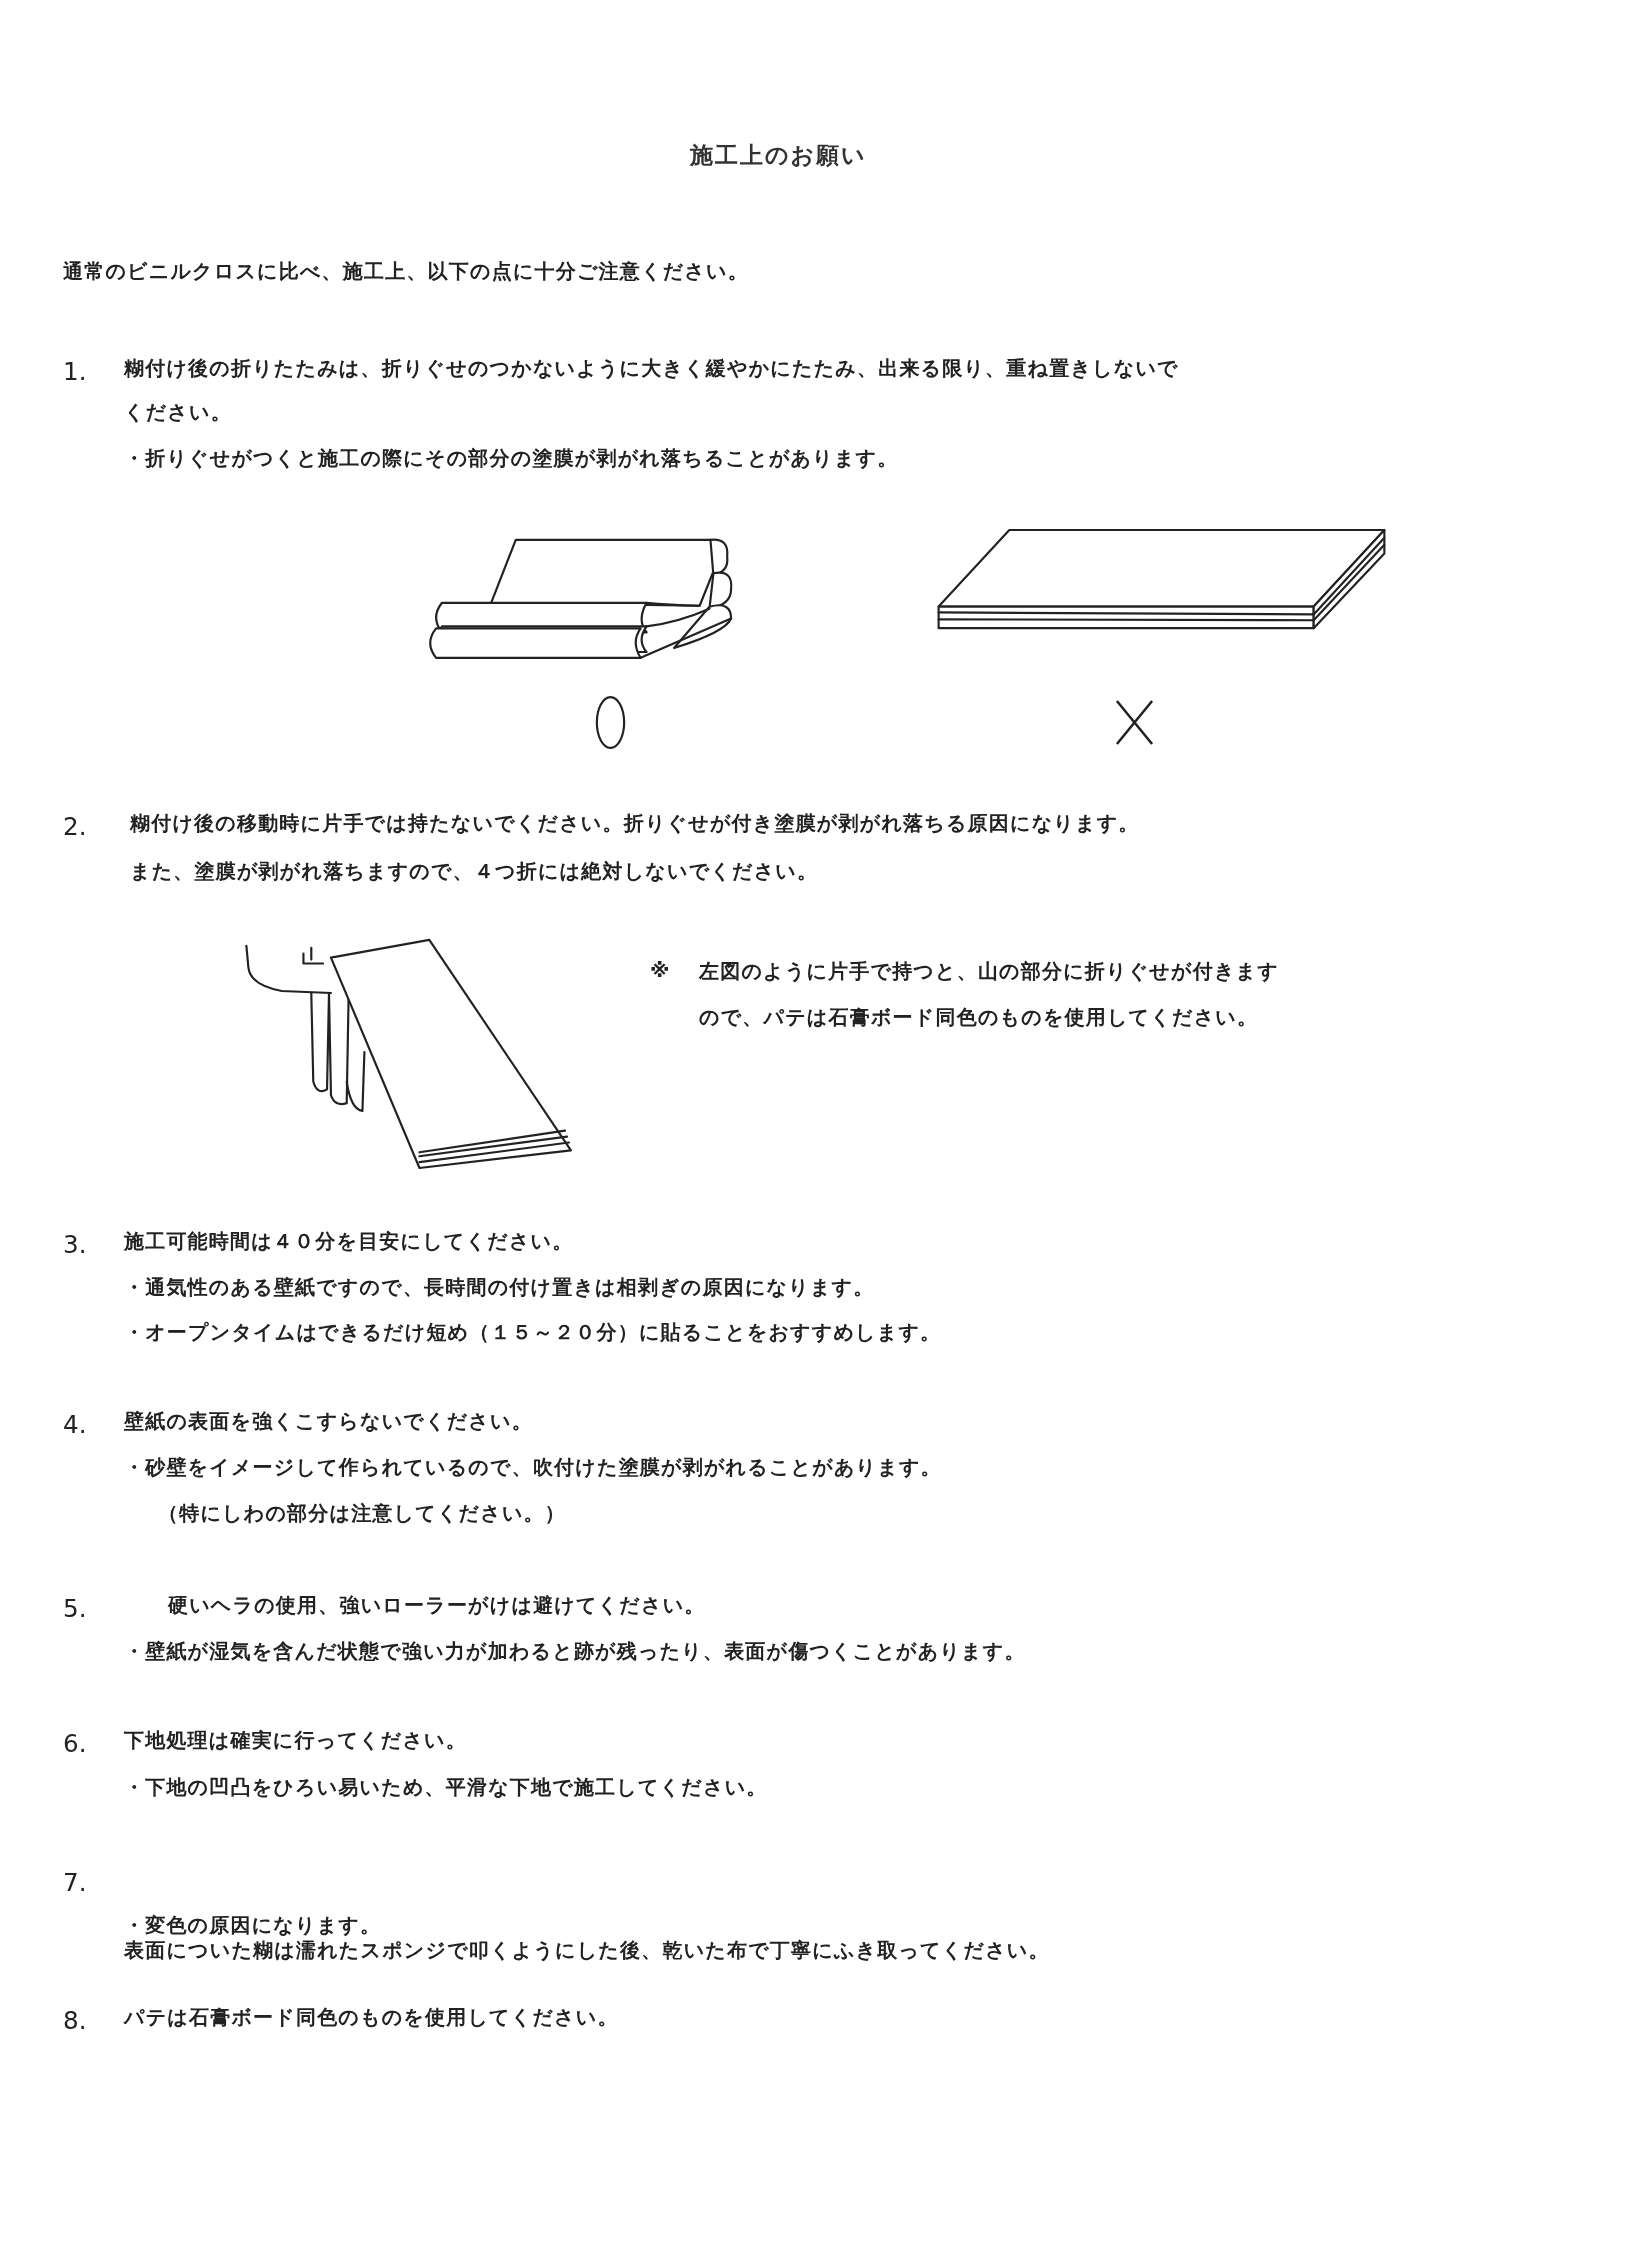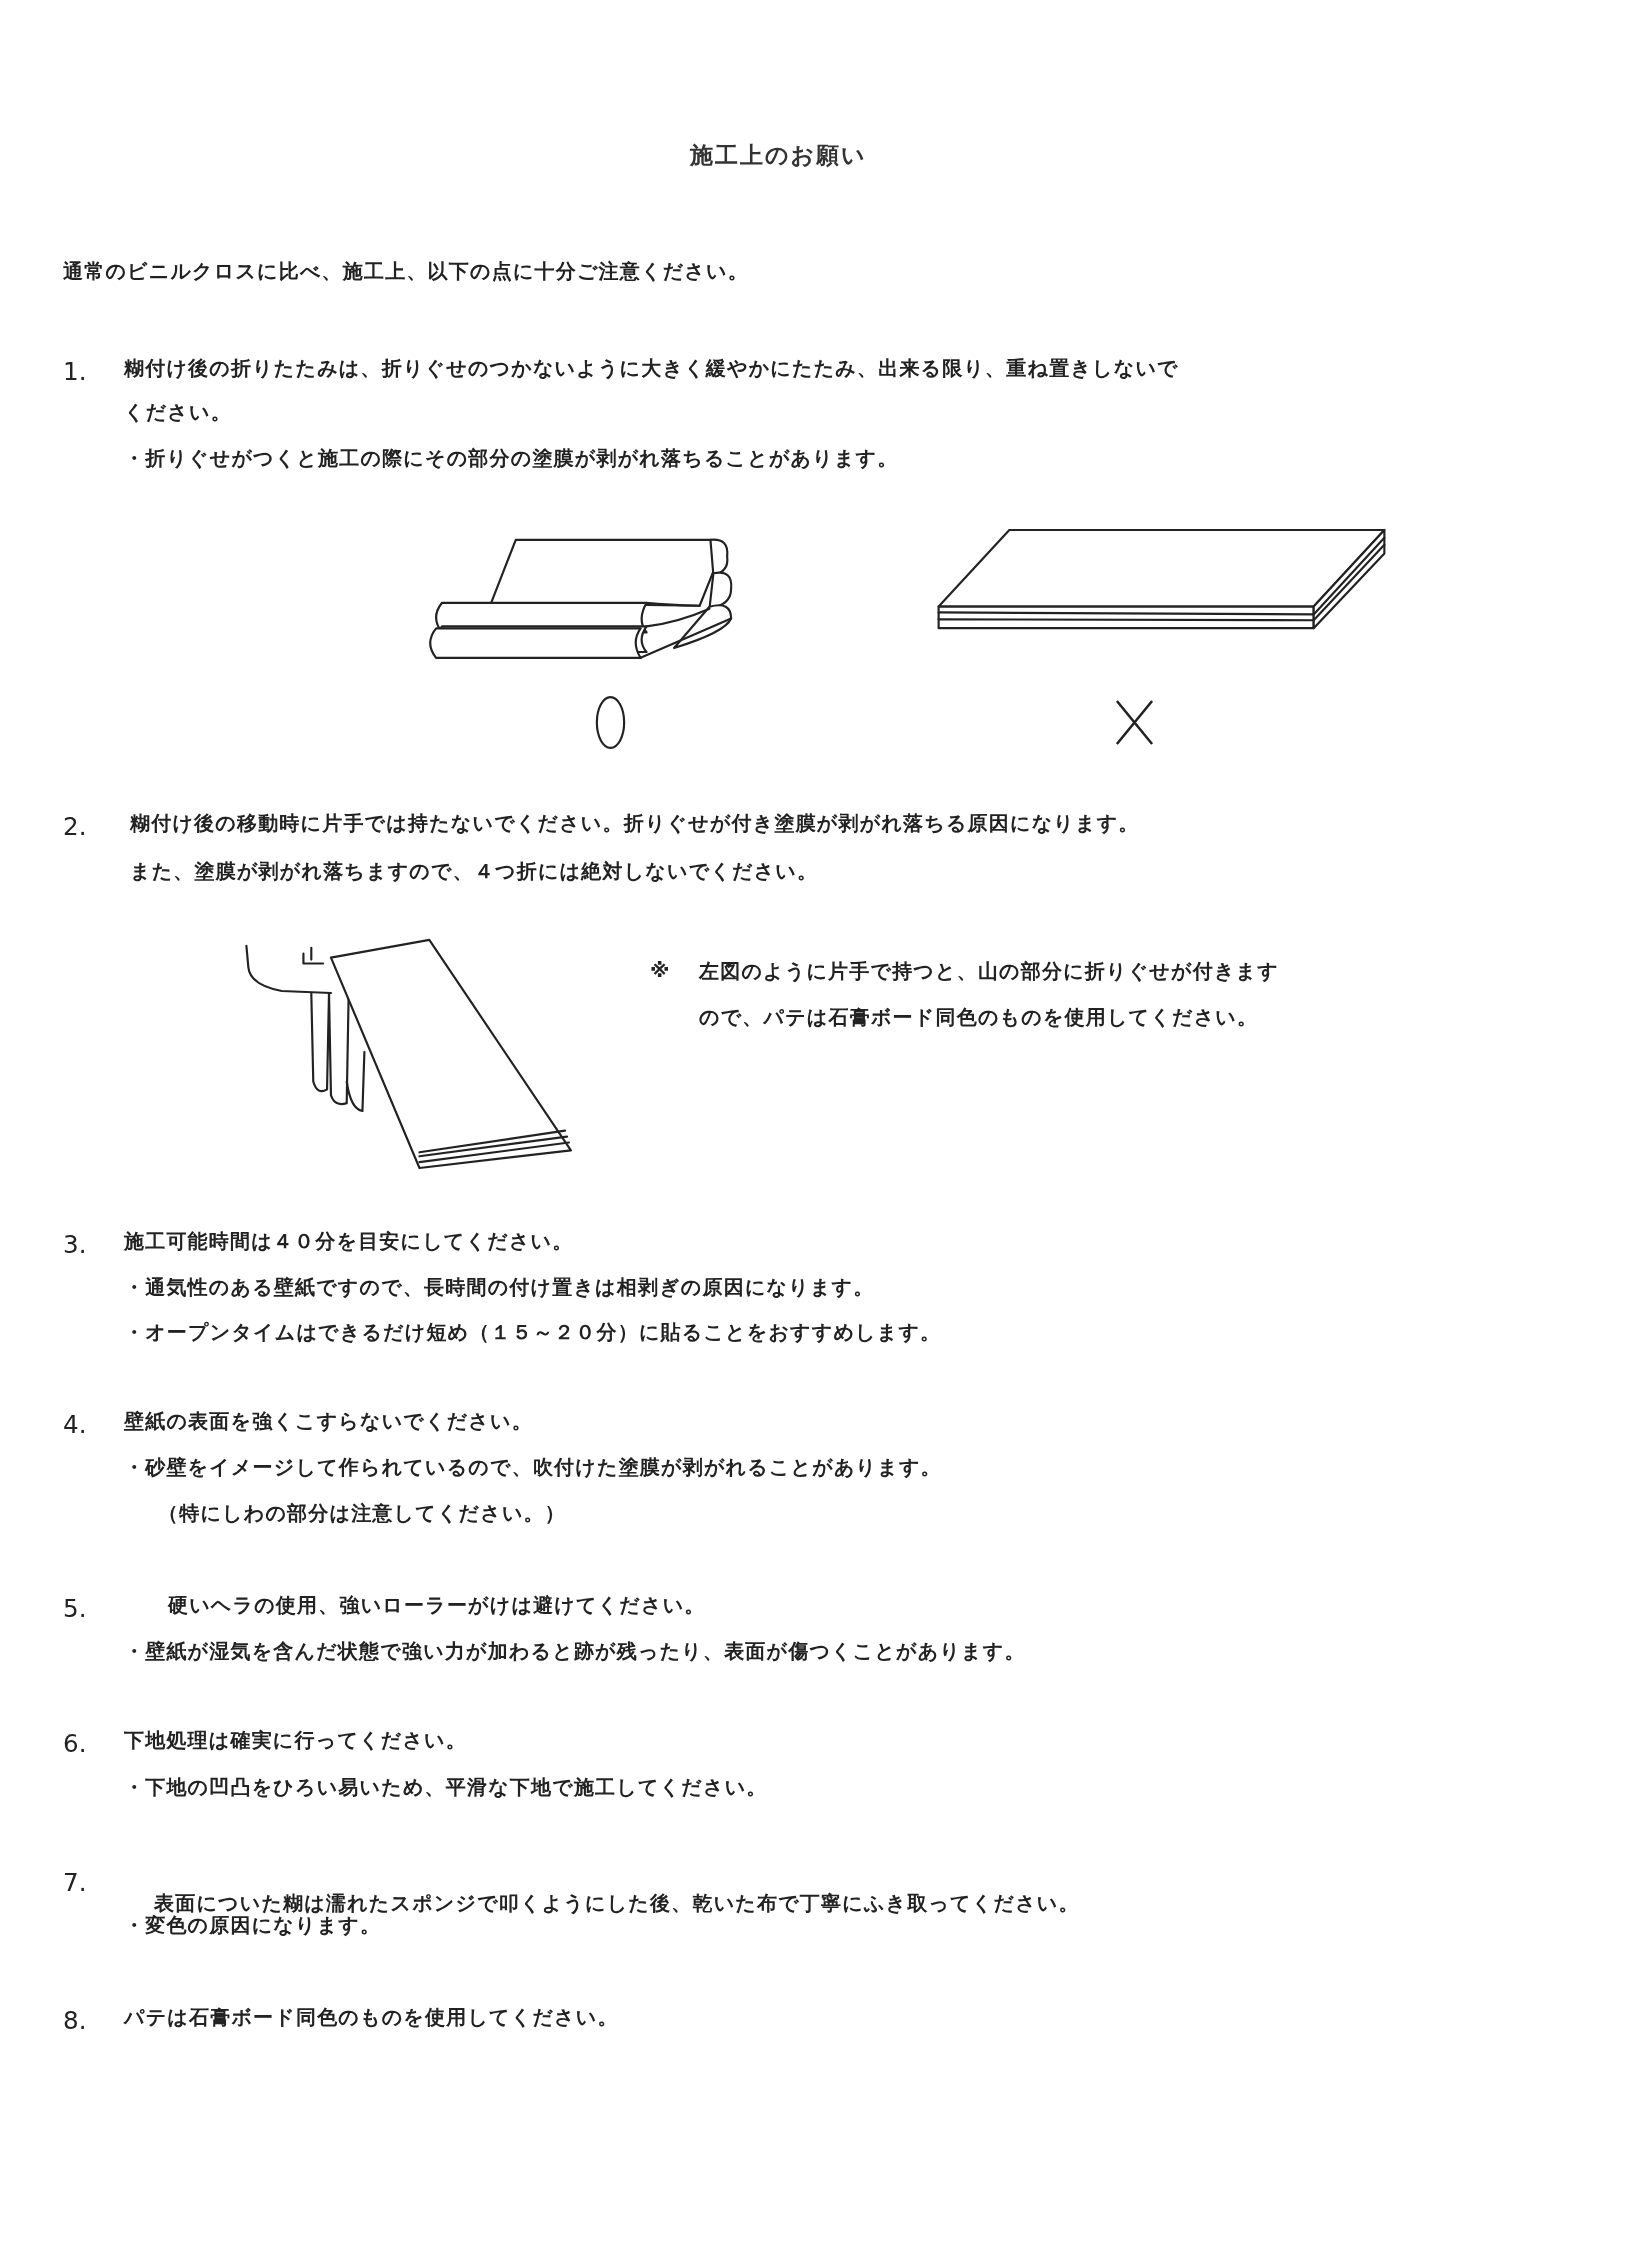--- a/index.html
+++ b/index.html
@@ -95,18 +95,18 @@
 
 <div class="abs num" style="left:63px; top:1594px;">5.</div>
 <div class="abs txt" style="left:124px; top:1592px;margin-left:44px;">硬いヘラの使用、強いローラーがけは避けてください。</div>
 <div class="abs txt" style="left:124px; top:1638px;">・壁紙が湿気を含んだ状態で強い力が加わると跡が残ったり、表面が傷つくことがあります。</div>
 
 <div class="abs num" style="left:63px; top:1729px;">6.</div>
 <div class="abs txt" style="left:124px; top:1727px;">下地処理は確実に行ってください。</div>
 <div class="abs txt" style="left:124px; top:1774px;">・下地の凹凸をひろい易いため、平滑な下地で施工してください。</div>
 
 <div class="abs num" style="left:63px; top:1868px;">7.</div>
-<div class="abs txt" style="left:124px; top:1890px;margin-left:30px;">表面についた糊は濡れたスポンジで叩くようにした後、乾いた布で丁寧にふき取ってください。</div>
+<div class="abs txt" style="left:124px; top:1937px;">表面についた糊は濡れたスポンジで叩くようにした後、乾いた布で丁寧にふき取ってください。</div>
 <div class="abs txt" style="left:124px; top:1912px;">・変色の原因になります。</div>
 
 <div class="abs num" style="left:63px; top:2006px;">8.</div>
 <div class="abs txt" style="left:124px; top:2004px;">パテは石膏ボード同色のものを使用してください。</div>
 
 
 </body></html>

